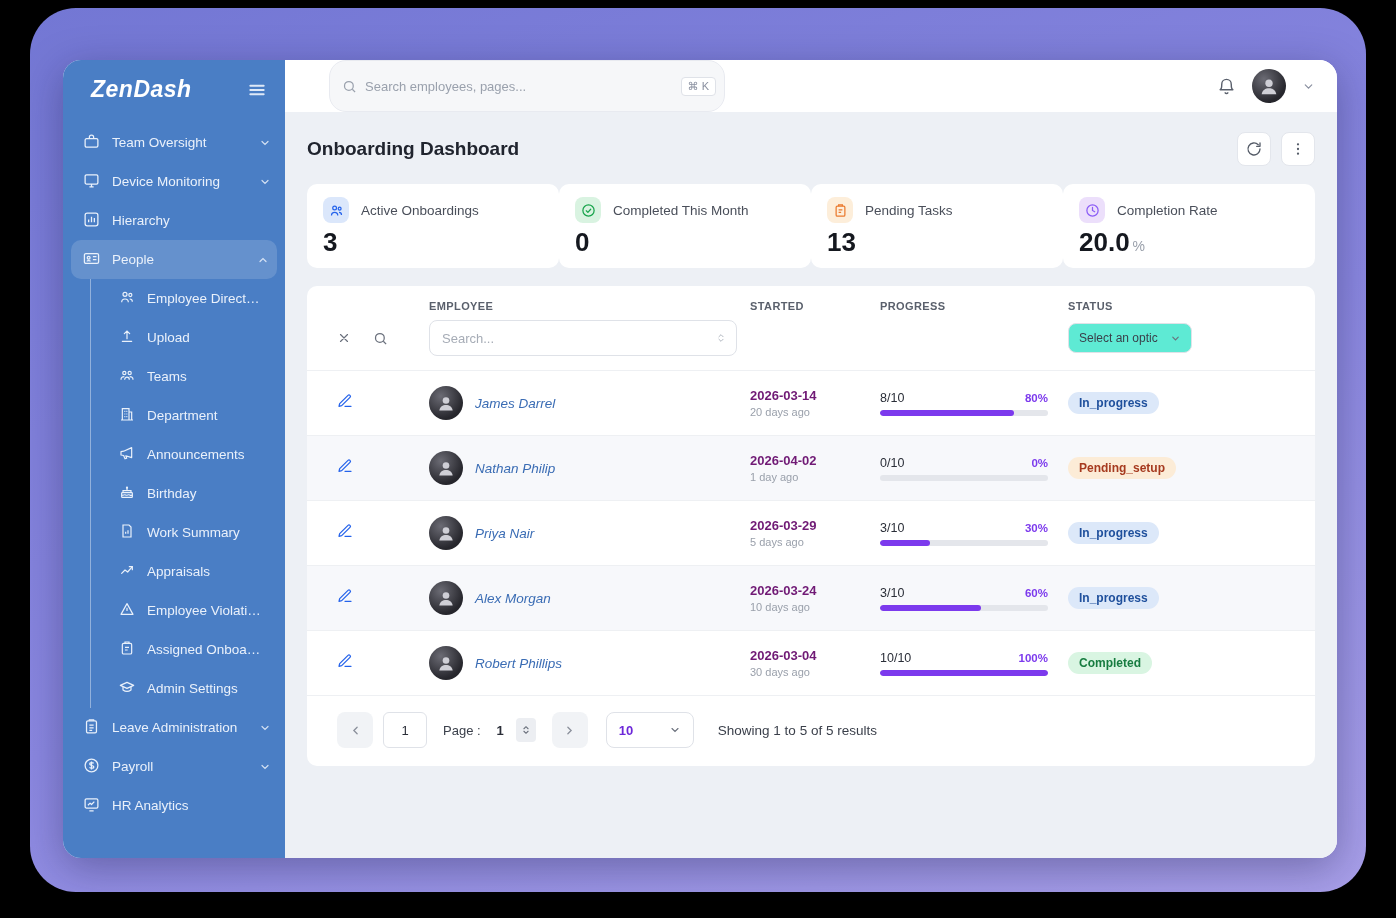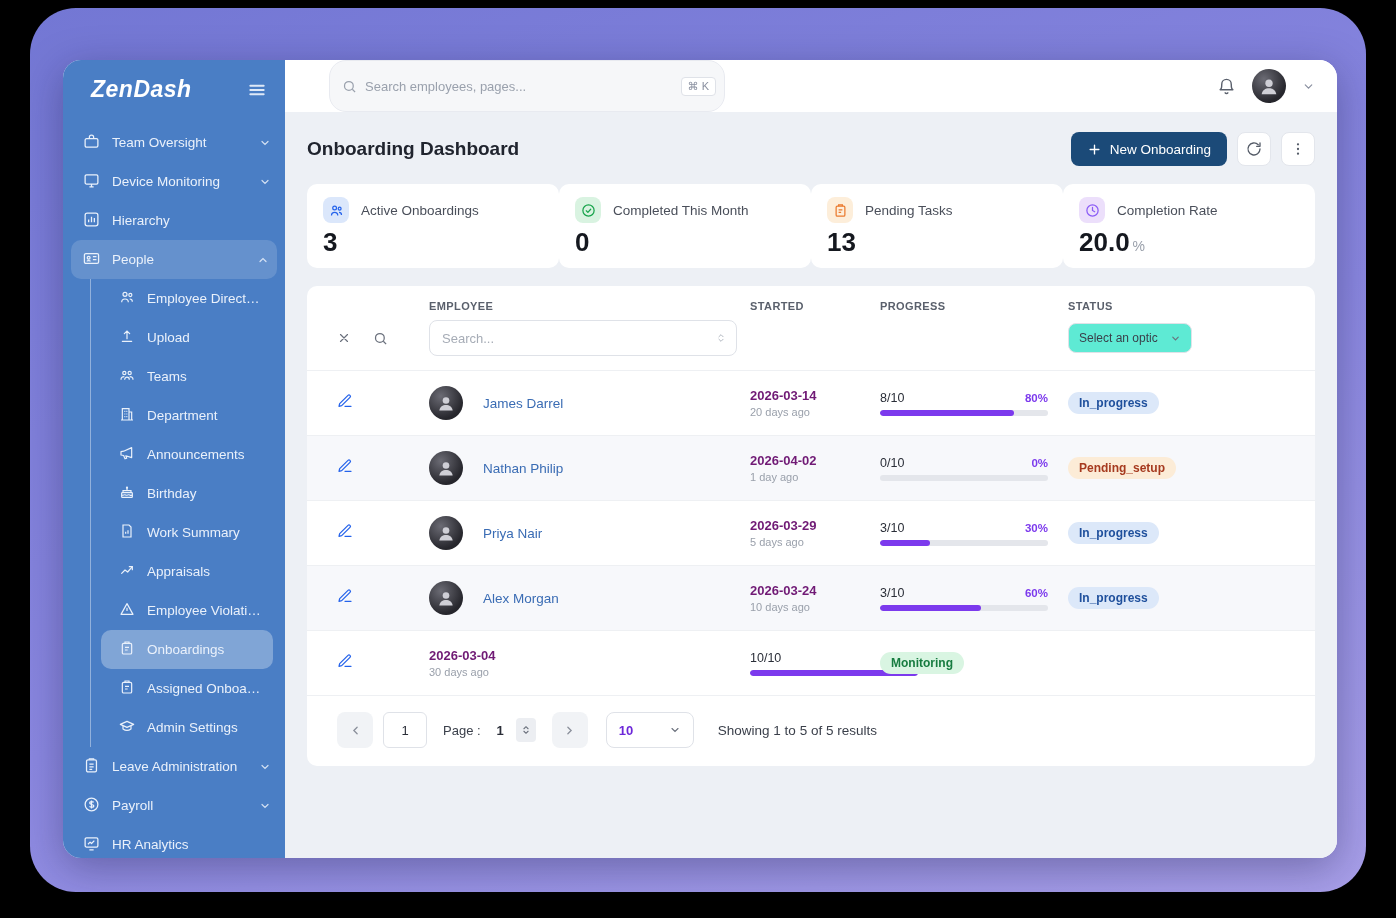--- a/index.html
+++ b/index.html
@@ -68,21 +68,21 @@
              padding:0 10px 0 12px; background:#fff; }
   .tsearch input { flex:1; border:none; outline:none; font-size:13px; color:#4a4f5a; font-family:inherit; }
   .tsearch input::placeholder { color:#a6acb6; }
   .tselect { width:124px; height:30px; border:1px solid #dfe2e8; border-radius:8px; display:flex; align-items:center;
              padding:0 10px; gap:6px; font-size:12px; color:#3a3f4a; background:#5eead4; cursor:pointer; }
   .tselect .txt { flex:1; white-space:nowrap; overflow:hidden; }
 
   .trow { height:65px; border-top:1px solid #eef0f3; }
   .trow.alt { background:#f7f8fb; }
   .edit-ic { color:#2563eb; cursor:pointer; display:inline-flex; }
-  .emp { display:flex; align-items:center; gap:20px; }
+  .emp { display:flex; align-items:center; gap:12px;font-style:italic; }
   .emp-name { font-size:13.5px; color:#3a6cb4; cursor:pointer; }
   .date { font-size:13px; font-weight:bold; color:#701a75; }
   .ago { font-size:11px; color:#9aa0ab; margin-top:3px; }
   .prog { width:168px; }
   .prog-top { display:flex; justify-content:space-between; align-items:baseline; margin-bottom:5px; }
   .frac { font-size:12.5px; color:#2a2e38; }
   .pct { font-size:11.5px; font-weight:bold; color:#7c3aed; }
   .bar { height:6px; background:#e4e6eb; border-radius:3px; overflow:hidden; }
   .bar-fill { height:100%; background:#7c3aed; border-radius:3px; }
   .badge { display:inline-block; font-size:12px; font-weight:bold; padding:4px 11px; border-radius:11px; }
@@ -226,27 +226,20 @@
               </svg></span>
           <span class="lbl">Appraisals</span>
         </div>
         <div class="nav-item">
           <span><svg width="16" height="16" viewBox="0 0 24 24" fill="none" stroke="currentColor" stroke-width="1.8" stroke-linejoin="round">
                 <path d="M12 4L3 20h18L12 4z"></path>
                 <path d="M12 10v5M12 17.5v.3"></path>
               </svg></span>
           <span class="lbl">Employee Violations</span>
         </div>
-        <div class="nav-item active">
-          <span><svg width="16" height="16" viewBox="0 0 24 24" fill="none" stroke="currentColor" stroke-width="1.8">
-                <rect x="5" y="5" width="14" height="16" rx="2"></rect>
-                <path d="M9 5V3h6v2M9 11h6M9 15h4"></path>
-              </svg></span>
-          <span class="lbl">Onboardings</span>
-        </div>
         <div class="nav-item">
           <span><svg width="16" height="16" viewBox="0 0 24 24" fill="none" stroke="currentColor" stroke-width="1.8">
                 <rect x="5" y="5" width="14" height="16" rx="2"></rect>
                 <path d="M9 5V3h6v2M9 11h6M9 15h4"></path>
               </svg></span>
           <span class="lbl">Assigned Onboardin...</span>
         </div>
         <div class="nav-item">
           <span><svg width="16" height="16" viewBox="0 0 24 24" fill="none" stroke="currentColor" stroke-width="1.8" stroke-linejoin="round">
                 <path d="M2 9.5L12 5l10 4.5L12 14 2 9.5z"></path>
@@ -323,28 +316,20 @@
             </svg>
           </span>
       </div>
     </div>
 
     <div class="content">
 
       <div class="title-row">
         <h1 class="page-title">Onboarding Dashboard</h1>
         <div class="title-actions">
-          <button class="btn-primary">
-            <span style="display:flex;">
-                <svg width="15" height="15" viewBox="0 0 24 24" fill="none" stroke="currentColor" stroke-width="2.2" stroke-linecap="round">
-                  <path d="M12 5v14M5 12h14"></path>
-                </svg>
-              </span>
-            <span>New Onboarding</span>
-          </button>
           <div class="btn-icon">
               <svg width="16" height="16" viewBox="0 0 24 24" fill="none" stroke="currentColor" stroke-width="2" stroke-linecap="round" stroke-linejoin="round">
                 <path d="M21 12a9 9 0 1 1-2.6-6.4"></path>
                 <path d="M21 3v5h-5"></path>
               </svg>
             </div>
           <div class="btn-icon">
               <svg width="16" height="16" viewBox="0 0 24 24" fill="currentColor">
                 <circle cx="12" cy="5" r="1.7"></circle>
                 <circle cx="12" cy="12" r="1.7"></circle>
@@ -591,36 +576,45 @@
           <div><span class="badge info">In_progress</span></div>
         </div>
 
         <div class="tgrid trow">
           <div><span class="edit-ic">
                 <svg width="16" height="16" viewBox="0 0 24 24" fill="none" stroke="currentColor" stroke-width="1.9" stroke-linecap="round" stroke-linejoin="round">
                   <path d="M12 20h9"></path>
                   <path d="M16.5 3.5a2.1 2.1 0 0 1 3 3L7 19l-4 1 1-4z"></path>
                 </svg>
               </span></div>
+          <div class="emp">
+            <div class="avatar sm">
+                <svg width="20" height="20" viewBox="0 0 24 24" fill="currentColor">
+                  <circle cx="12" cy="9" r="4"></circle>
+                  <path d="M4 21c.8-4.5 4-6.5 8-6.5s7.2 2 8 6.5z"></path>
+                </svg>
+              </div>
+            <span class="emp-name">Robert Phillips</span>
+          </div>
           <div>
               <div class="date">2026-03-04</div>
               <div class="ago">30 days ago</div>
             </div>
           <div>
               <div class="prog">
                 <div class="prog-top">
                   <span class="frac">10/10</span>
                   <span class="pct">100%</span>
                 </div>
                 <div class="bar">
                   <div class="bar-fill" style="width: 100%;"></div>
                 </div>
               </div>
             </div>
-          <div><span class="badge success">Monitoring</span></div>
+          <div><span class="badge success">Completed</span></div>
         </div>
 
         <div class="pager">
           <button class="pg-btn">
               <svg width="13" height="13" viewBox="0 0 24 24" fill="none" stroke="currentColor" stroke-width="2.4" stroke-linecap="round">
                 <path d="M15 6l-6 6 6 6"></path>
               </svg>
             </button>
           <div class="pg-box">1</div>
           <span class="pg-label">Page :</span>

